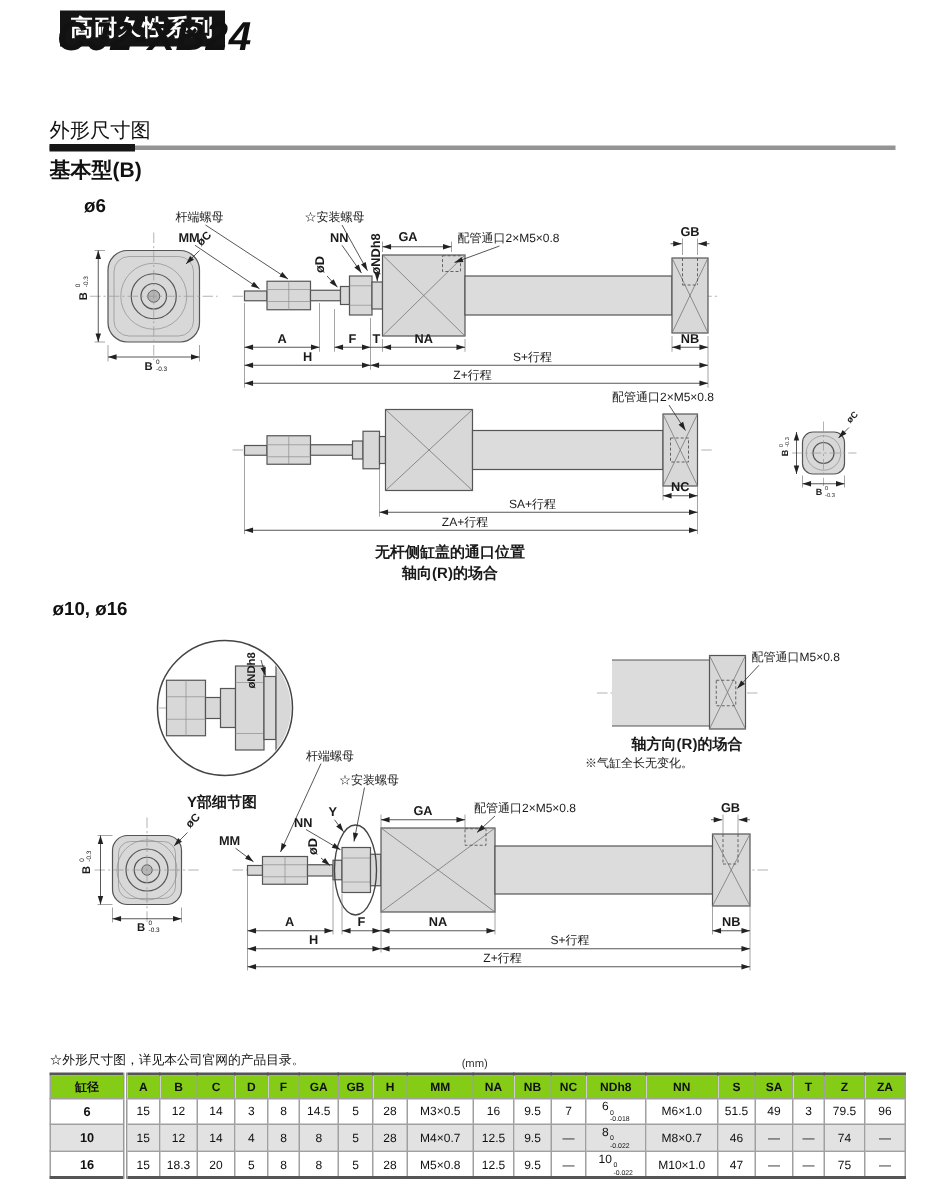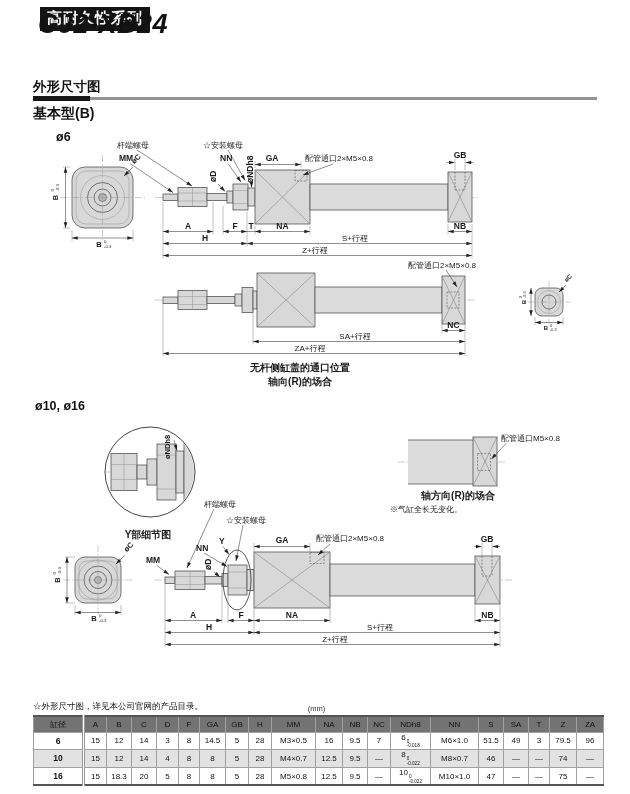--- a/index.html
+++ b/index.html
@@ -2,36 +2,36 @@
 <html><head>
 <meta charset="utf-8">
 <style>
   html,body{margin:0;padding:0;}
   body{width:630px;height:794px;position:relative;background:#fff;overflow:hidden;
        font-family:"Liberation Sans",sans-serif;color:#111;}
   .abs{position:absolute;}
   .series-tag{left:40px;top:7px;background:#141414;color:#fff;font-size:15px;font-weight:bold;
               padding:2px 7px 3px 7px;letter-spacing:1px;}
   .model{left:38px;top:9px;font-size:27px;font-weight:bold;font-style:italic;letter-spacing:.5px;}
-  .sec-title{left:33px;top:78px;font-size:13.5px;font-weight:bold;}
+  .sec-title{left:33px;top:78px;font-size:13.5px;font-weight:normal;}
   .rule{left:33px;top:96px;width:564px;height:6px;}
   .rule .light{position:absolute;left:0;top:1px;width:564px;height:3px;background:#949494;}
   .rule .dark{position:absolute;left:0;top:0;width:57px;height:5px;background:#161616;}
   .basic-type{left:33px;top:105px;font-size:14px;font-weight:bold;}
   .bore-label{font-size:12.5px;font-weight:bold;}
   .bore6{left:35px;top:130px;margin-left:21px;}
   .bore1016{left:35px;top:399px;}
   .tbl-note{left:33px;top:701px;font-size:8.5px;}
   .tbl-unit{left:33px;top:704px;width:567px;text-align:center;font-size:7.5px;color:#333;}
   .tbl-wrap{left:33px;top:715px;width:567px;}
   table{border-collapse:collapse;table-layout:fixed;width:567px;font-size:8px;
         border-top:2px solid #555;border-bottom:2px solid #555;}
   th,td{border:1px solid #a0a0a0;text-align:center;height:14.5px;padding:0;
         overflow:hidden;white-space:nowrap;font-weight:normal;}
-  thead th{background:#737373;font-weight:normal;}
+  thead th{background:#84cc16;font-weight:bold;}
   th:first-child,td:first-child{border-right:3px double #999;}
   tr.shaded td{background:#e2e2e2;}
   td.bore{font-weight:bold;font-size:8.5px;}
   .tolstack{display:inline-flex;flex-direction:column;align-items:flex-start;
             font-size:4.6px;line-height:1.05;vertical-align:-3px;margin-left:1px;}
   
   svg text{font-family:"Liberation Sans",sans-serif;fill:#1a1a1a;}
   .cn{font-size:8px;}
   .dl{font-size:8.5px;font-weight:bold;}
   .dls{font-size:8px;}

